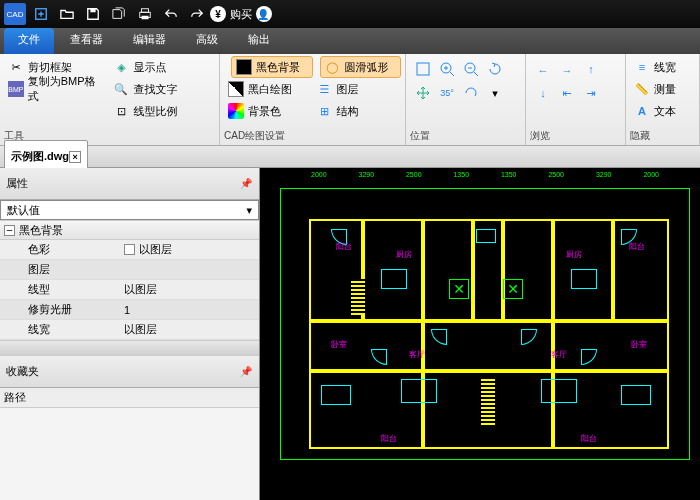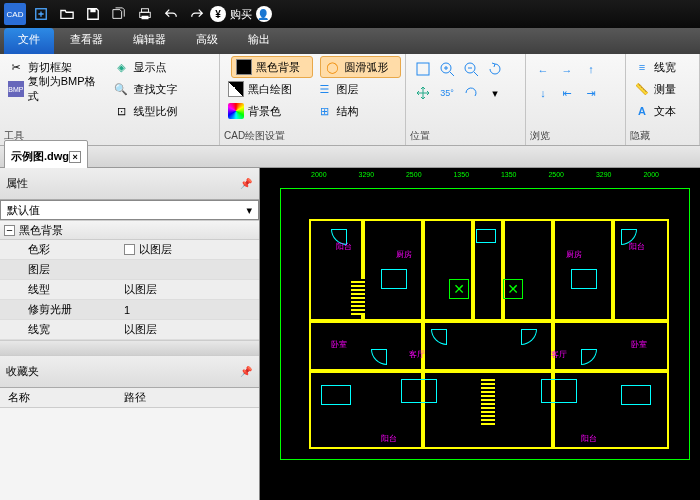--- a/index.html
+++ b/index.html
@@ -287,21 +287,20 @@
           <div class="propname">线宽</div>
           <div class="propval">以图层</div>
         </div>
     </div>
     <div style="height:16px;background:linear-gradient(#e8e8e8,#d0d0d0);border-top:1px solid #ccc;border-bottom:1px solid #ccc"></div>
     <div class="lp-header">
       <span>收藏夹</span>
       <span class="pin">📌</span>
     </div>
     <div style="display:flex;height:20px;background:#eee;border-bottom:1px solid #ccc">
-      <div style="width:120px;padding-left:8px;display:flex;align-items:center">名称</div>
       <div style="flex:1;padding-left:4px;display:flex;align-items:center">路径</div>
     </div>
     <div style="flex:1;background:#f4f4f4"></div>
   </div>
 
   <div class="canvas">
     <div class="floorplan">
       <div class="dim-top">
           <span>2000</span>
           <span>3290</span>

